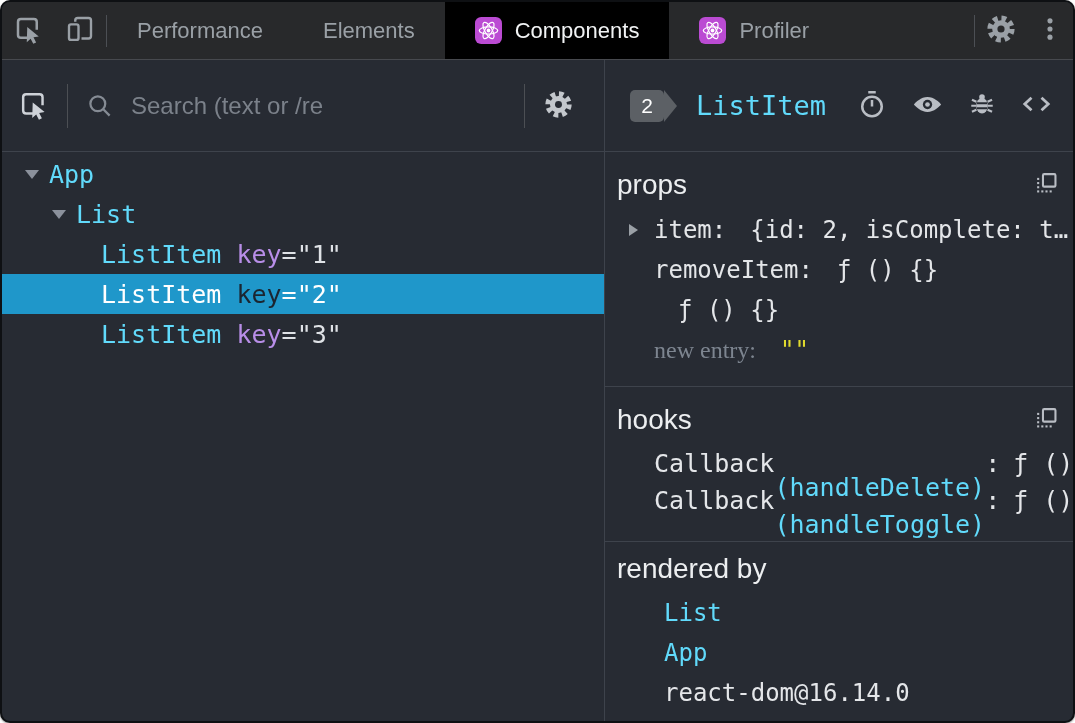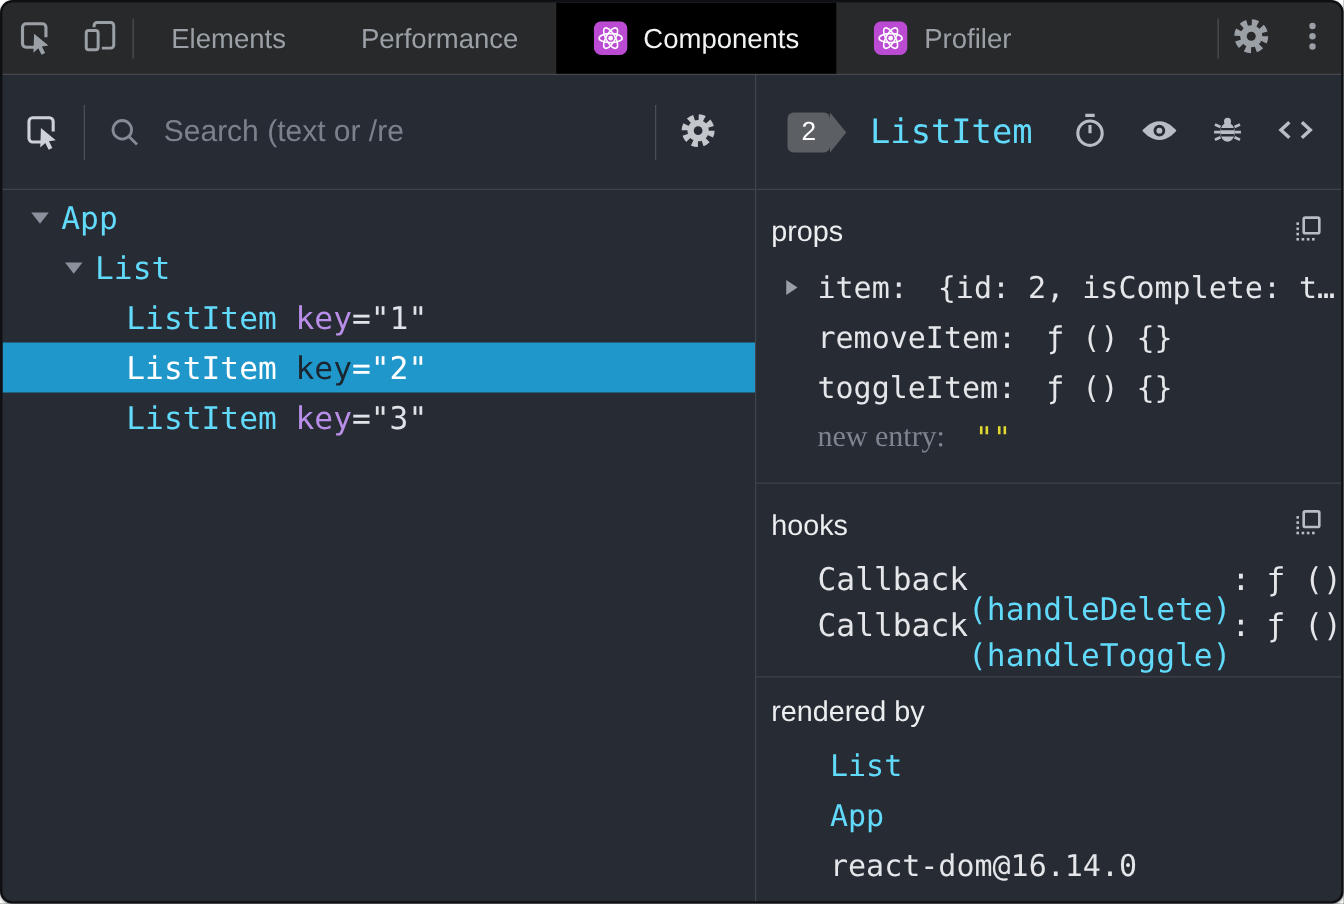--- a/index.html
+++ b/index.html
@@ -56,21 +56,21 @@
                  border-left:13px solid #5c6065; }
   .rtitle{ color:#61dafb; font-family:"DejaVu Sans Mono",monospace; font-size:27px; margin-left:32px; }
   .ricons{ margin-left:auto; display:flex; align-items:center; gap:24px; }
   .ricons button{ background:none; border:none; color:#b9bdc4; cursor:pointer; display:flex; padding:0; }
   
   .section{ border-bottom:1px solid #3e434c; padding:18px 14px 0 12px; overflow:hidden; }
   .sec-props{ height:235px; flex:0 0 235px; }
   .sec-hooks{ height:155px; flex:0 0 155px;text-align:center; }
   .sec-rendered{ flex:1; border-bottom:none; padding-top:12px; }
   .sechead{ display:flex; align-items:center; justify-content:space-between;
-            color:#eceef0; font-size:23px; height:30px; }
+            color:#eceef0; font-size:28px; height:30px; }
   .copybtn{ background:none; border:none; color:#b9bdc4; cursor:pointer; display:flex; padding:0; }
   .mono{ font-family:"DejaVu Sans Mono", monospace; }
   .prow{ position:relative; height:40px; display:flex; align-items:center;
          padding-left:37px; font-size:24px; color:#e4e6e9; white-space:pre; }
   .props-rows{ margin-top:10px; }
   .tri-right{ position:absolute; left:12px; top:14px; width:0; height:0;
               border-top:6px solid transparent; border-bottom:6px solid transparent;
               border-left:9px solid #9aa0a6; cursor:pointer; }
   .pval{ margin-left:24px; }
   .muted{ color:#7d8590;font-family:Liberation Serif, serif; }
@@ -102,24 +102,24 @@
     <button class="tb-iconbtn">
       <span>
         <svg width="30" height="30" viewBox="0 0 24 24">
             <path d="M8.2 6.2 V5.2 c0-1.1.9-2 2-2 h8.6 c1.1 0 2 .9 2 2 v12.4 c0 1.1-.9 2-2 2 h-5.6" fill="none" stroke="currentColor" stroke-width="1.9"></path>
             <rect x="3.2" y="8.3" width="7.6" height="12.4" rx="1.6" fill="none" stroke="currentColor" stroke-width="1.9"></rect>
           </svg>
       </span>
     </button>
     <div class="vdiv"></div>
     <div class="tab">
+      <span>Performance</span>
+    </div>
+    <div class="tab">
       <span>Elements</span>
-    </div>
-    <div class="tab">
-      <span>Performance</span>
     </div>
     <div class="tab active">
       <span style="display:flex">
         <svg width="27" height="27" viewBox="0 0 24 24">
             <rect width="24" height="24" rx="5.5" fill="#bb4bd3"></rect>
             <g fill="none" stroke="#ffffff" stroke-width="1.1">
               <ellipse cx="12" cy="12" rx="8.2" ry="3.2"></ellipse>
               <ellipse cx="12" cy="12" rx="8.2" ry="3.2" transform="rotate(60 12 12)"></ellipse>
               <ellipse cx="12" cy="12" rx="8.2" ry="3.2" transform="rotate(120 12 12)"></ellipse>
             </g>
@@ -297,21 +297,20 @@
           <div class="prow">
             <span class="tri-right"></span>
             <span>item:</span>
             <span class="pval">{id: 2, isComplete: t…</span>
           </div>
           <div class="prow">
             <span>removeItem:</span>
             <span class="pval">ƒ () {}</span>
           </div>
           <div class="prow">
-            <span>toggleItem:</span>
             <span class="pval">ƒ () {}</span>
           </div>
           <div class="prow">
             <span class="muted">new entry:</span>
             <span class="pval yellow">""</span>
           </div>
         </div>
       </div>
 
       <div class="section sec-hooks">

